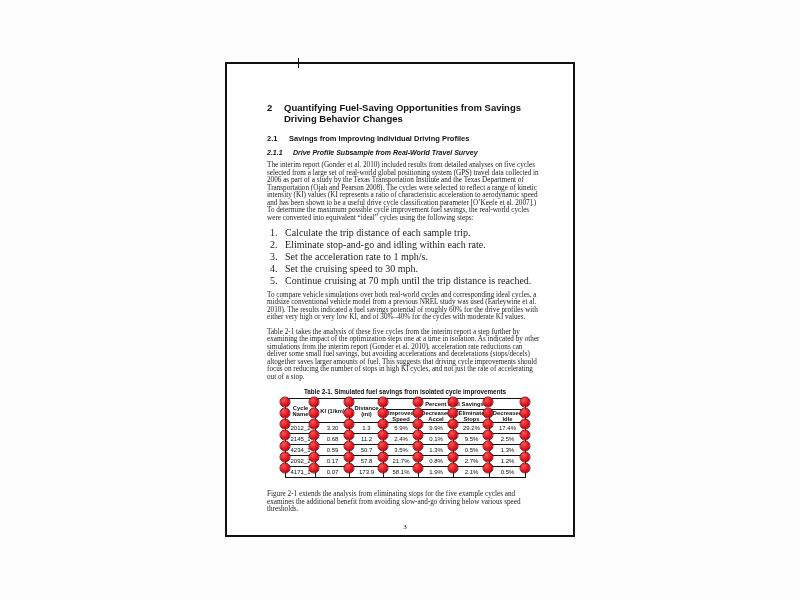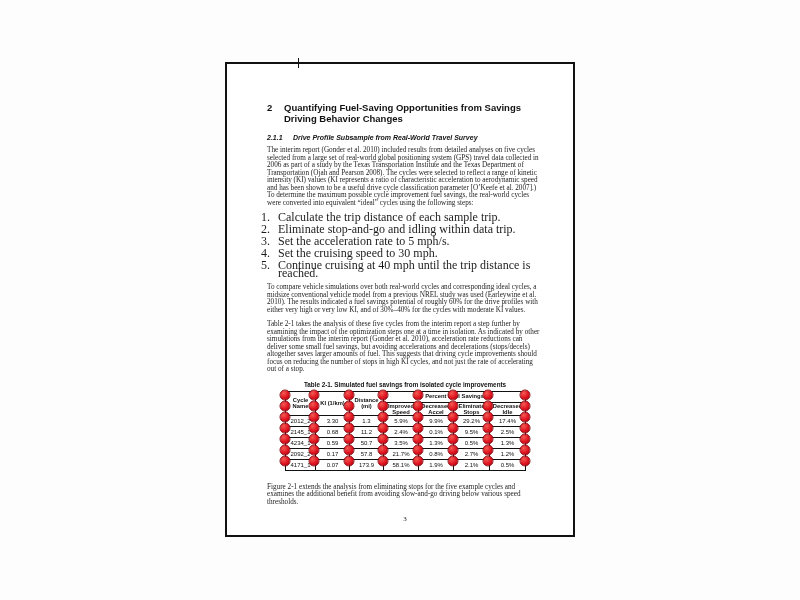--- a/index.html
+++ b/index.html
@@ -14,21 +14,21 @@
       font-size:9.5px;line-height:11px;margin:0 0 10px 0;color:#111;}
   .h1 .num{width:17px;flex:0 0 17px;}
   .h2{display:flex;font-family:"Liberation Sans", sans-serif;font-weight:bold;
       font-size:7.5px;line-height:9px;margin:0 0 6px 0;color:#111;}
   .h2 .num{width:22px;flex:0 0 22px;}
   .h3{display:flex;font-family:"Liberation Sans", sans-serif;font-weight:bold;font-style:italic;
       font-size:7px;line-height:8px;margin:0 0 5px 0;color:#111;}
   .h3 .num{width:26px;flex:0 0 26px;}
 
   p.body{font-size:7.2px;line-height:7.5px;margin:0 0 7px 0;text-align:left;}
-  ol.steps{margin:0 0 7px 6px;padding:0;font-size:12px;line-height:7.5px;}
+  ol.steps{margin:0 0 7px 13px;padding:0;font-size:10px;line-height:7.5px;}
   ol.steps li{margin:0 0 4.5px 0;padding-left:5px;}
 
   .tbl-caption{font-family:"Liberation Sans", sans-serif;font-weight:bold;font-size:6.3px;
                line-height:7px;text-align:center;margin:2px 0 3px 0;color:#111;}
 
   .table-wrap{position:relative;width:240px;margin:0 auto 13px auto;}
   table.fuel{border-collapse:collapse;table-layout:fixed;width:240px;
              font-family:"Liberation Sans", sans-serif;color:#111;}
   table.fuel col.c0{width:30px}table.fuel col.c1{width:34px}table.fuel col.c2{width:34px}
   table.fuel col.c3{width:35px}table.fuel col.c4{width:35px}table.fuel col.c5{width:36px}
@@ -52,34 +52,38 @@
 <div id="screen">
   <div class="page">
     <div class="page-tick"></div>
     <div class="content">
 
       <div class="h1">
         <span class="num">2</span>
         <span>Quantifying Fuel-Saving Opportunities from Savings Driving Behavior Changes</span>
       </div>
 
+      <div class="h2">
+        <span class="num">2.1</span>
+        <span>Savings from Improving Individual Driving Profiles</span>
+      </div>
 
       <div class="h3">
         <span class="num">2.1.1</span>
         <span>Drive Profile Subsample from Real-World Travel Survey</span>
       </div>
 
       <p class="body">The interim report (Gonder et al. 2010) included results from detailed analyses on five cycles selected from a large set of real-world global positioning system (GPS) travel data collected in 2006 as part of a study by the Texas Transportation Institute and the Texas Department of Transportation (Ojah and Pearson 2008). The cycles were selected to reflect a range of kinetic intensity (KI) values (KI represents a ratio of characteristic acceleration to aerodynamic speed and has been shown to be a useful drive cycle classification parameter [O’Keefe et al. 2007].) To determine the maximum possible cycle improvement fuel savings, the real-world cycles were converted into equivalent “ideal” cycles using the following steps:</p>
 
       <ol class="steps">
           <li>Calculate the trip distance of each sample trip.</li>
-          <li>Eliminate stop-and-go and idling within data trip.</li>
-          <li>Set the acceleration rate to 5 mph/s.</li>
+          <li>Eliminate stop-and-go and idling within each rate.</li>
+          <li>Set the acceleration rate to 1 mph/s.</li>
           <li>Set the cruising speed to 30 mph.</li>
-          <li>Continue cruising at 40 mph until the trip distance is reached.</li>
+          <li>Continue cruising at 70 mph until the trip distance is reached.</li>
         </ol>
 
       <p class="body">To compare vehicle simulations over both real-world cycles and corresponding ideal cycles, a midsize conventional vehicle model from a previous NREL study was used (Earleywine et al. 2010). The results indicated a fuel savings potential of roughly 60% for the drive profiles with either very high or very low KI, and of 30%–40% for the cycles with moderate KI values.</p>
 
       <p class="body">Table 2-1 takes the analysis of these five cycles from the interim report a step further by examining the impact of the optimization steps one at a time in isolation. As indicated by other simulations from the interim report (Gonder et al. 2010), acceleration rate reductions can deliver some small fuel savings, but avoiding accelerations and decelerations (stops/decels) altogether saves larger amounts of fuel. This suggests that driving cycle improvements should focus on reducing the number of stops in high KI cycles, and not just the rate of accelerating out of a stop.</p>
 
       <div class="tbl-caption">Table 2-1. Simulated fuel savings from isolated cycle improvements</div>
 
       <div class="table-wrap">
         <table class="fuel">

